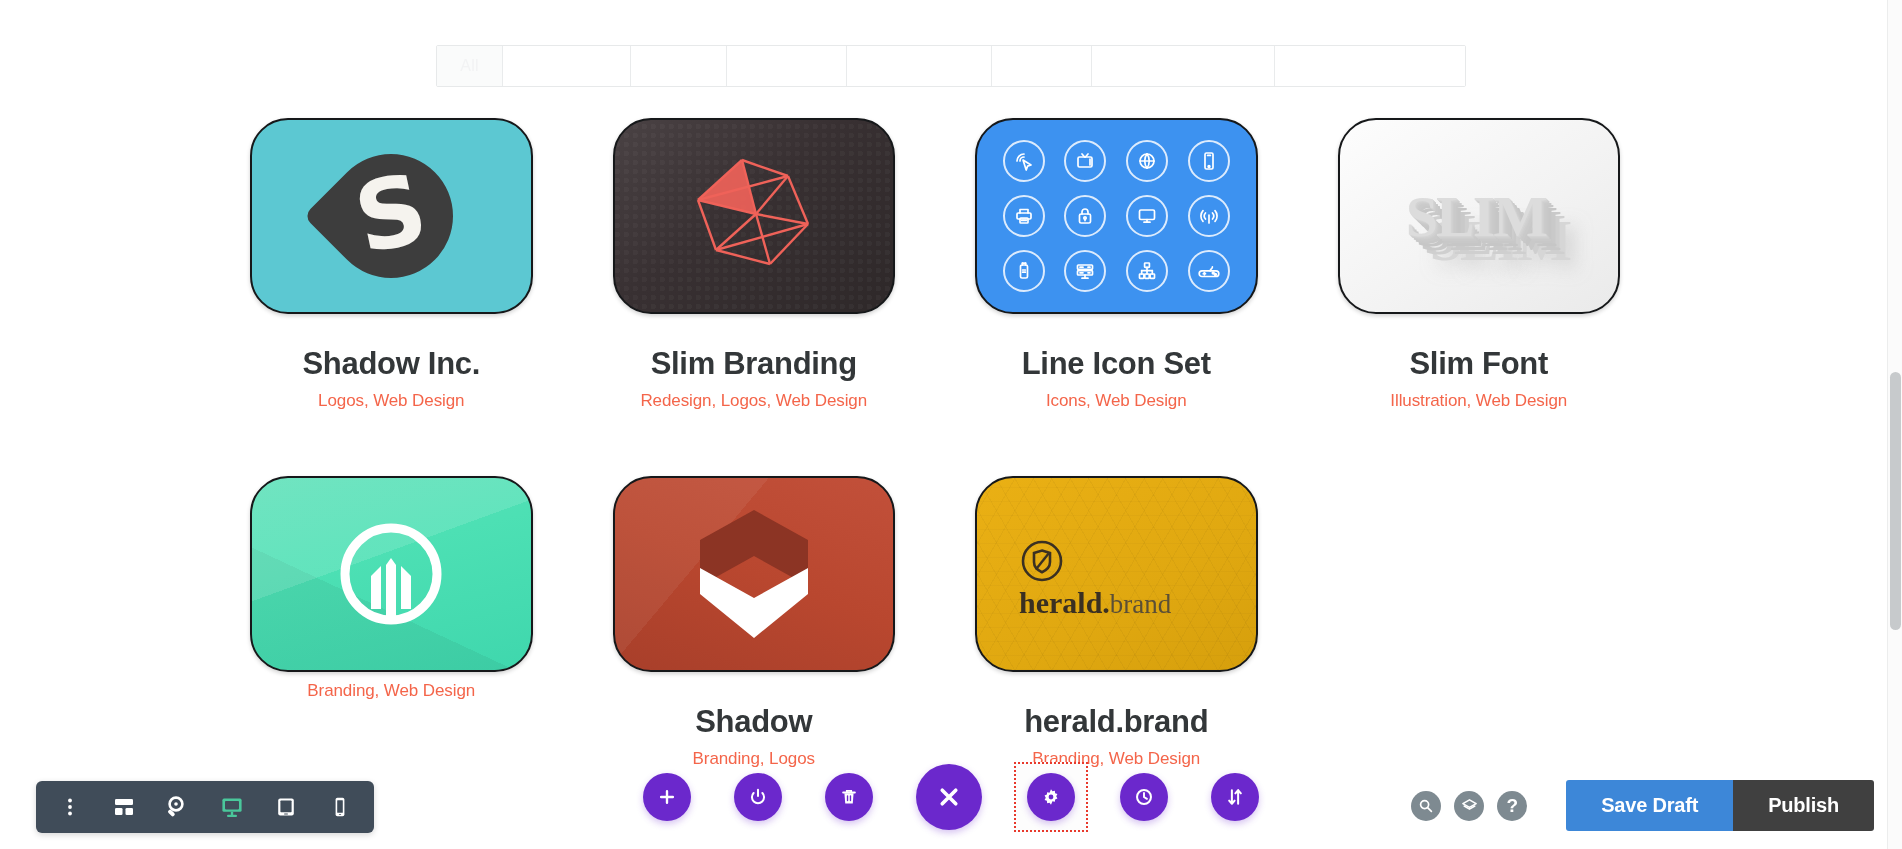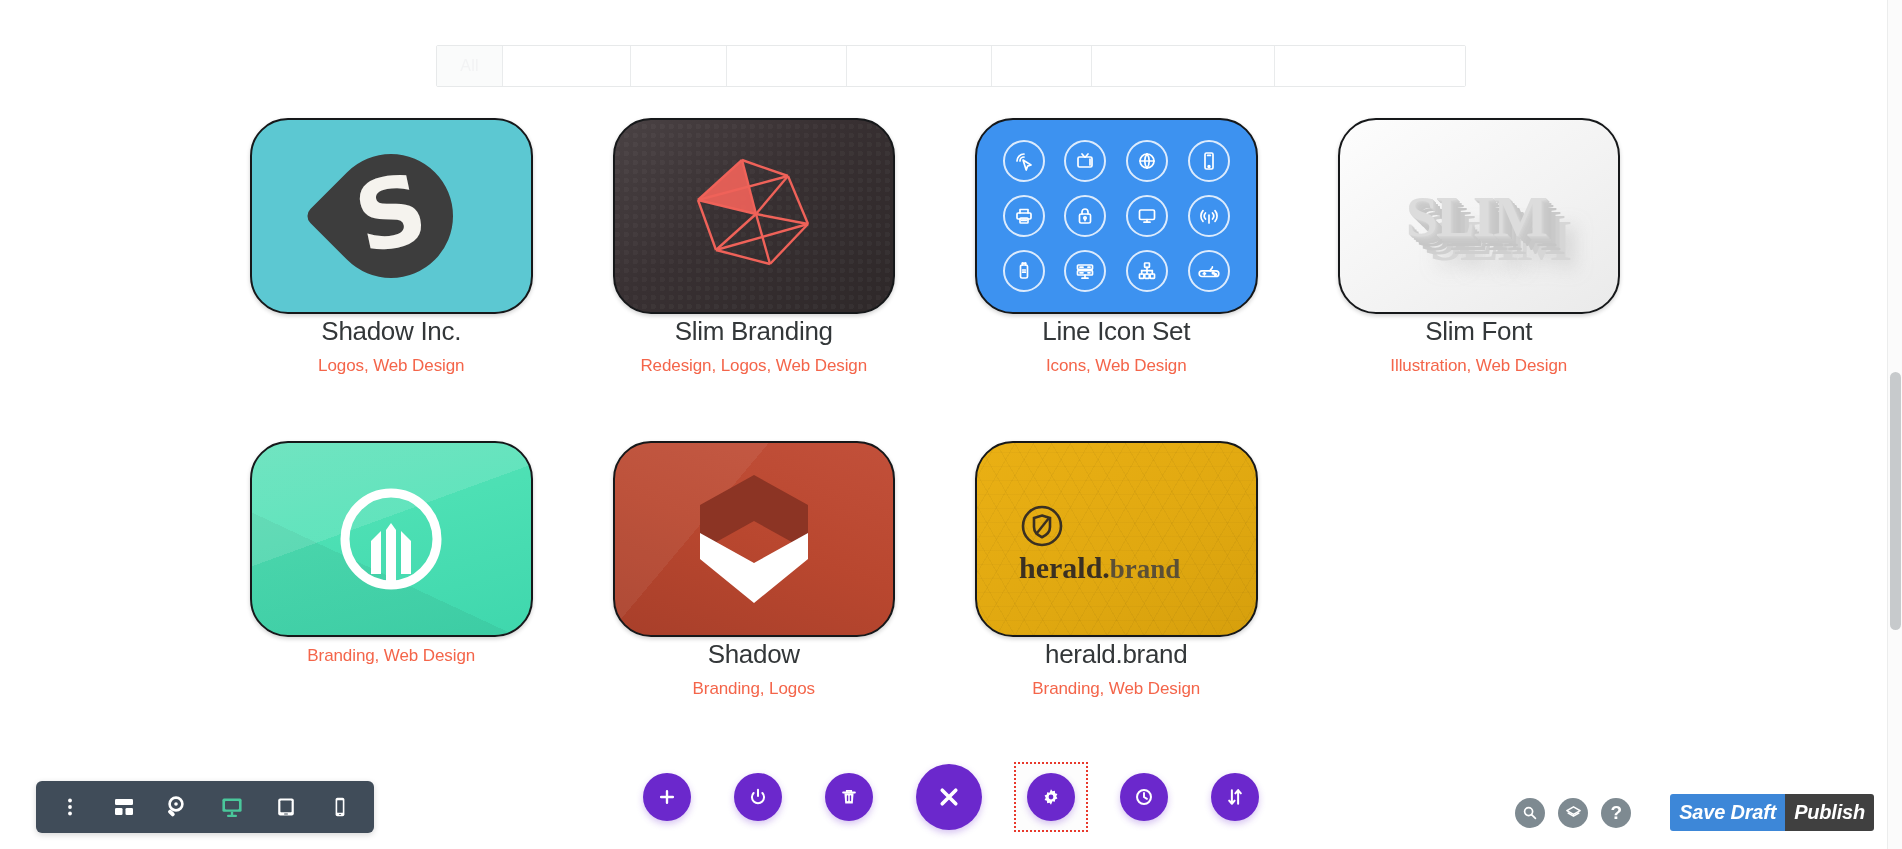--- a/index.html
+++ b/index.html
@@ -63,24 +63,24 @@
     position: relative;
     width: 100%;
     height: 196px;
     border-radius: 38px;
     overflow: hidden;
     border: 2px solid #16181a;
     box-shadow: 0 2px 4px rgba(0,0,0,.18);
   }
 
   .card-title {
-    margin-top: 2px;
+    margin-top: 32px;
     text-align: center;
-    font-size: 26px;
-    font-weight: 400;
+    font-size: 31px;
+    font-weight: 700;
     color: #333739;
     letter-spacing: -0.3px;
     white-space: nowrap;
     overflow: hidden;
   }
   .card-cats {
     margin-top: 9px;
     text-align: center;
     font-size: 17px;
     color: #f4654a;
@@ -219,21 +219,21 @@
     transform: translateY(-45%);
   }
   .herald-word {
     font-family: "Liberation Serif", serif;
     font-size: 30px;
     color: #3a3022;
     white-space: nowrap;
     line-height: 1;
   }
   .herald-word b { font-weight: 700; }
-  .herald-word span { font-weight: 700; color: #5b4f36; font-size: 27px; }
+  .herald-word span { font-weight: 400; color: #5b4f36; font-size: 27px; }
 
   
   .scroll-track {
     position: absolute;
     right: 0; top: 0;
     width: 15px; height: 849px;
     background: #fbfbfb;
     border-left: 1px solid #eceded;
   }
   .scroll-thumb {
@@ -308,30 +308,29 @@
     flex: none;
   }
   .round-gray.qmark {
     color: #ffffff;
     font-size: 19px;
     font-weight: 700;
     font-family: "Liberation Sans", sans-serif;
   }
   .btn-group { display: flex; margin-left: 26px; border-radius: 3px; overflow: hidden; }
   .btn-save, .btn-publish {
-    height: 37px;
-    padding: 0 9px;
+    height: 51px;
+    padding: 0 35px;
     border: none;
     font-family: "Liberation Sans", sans-serif;
     font-size: 20px;
     font-weight: 700;
     color: #ffffff;
     cursor: pointer;
     letter-spacing: -0.2px;
-    font-style: italic;
   }
   .btn-save { background: #3d87d8; }
   .btn-publish { background: #404040; }
 
   .wh { fill: none; stroke: #ffffff; stroke-width: 1.7; stroke-linecap: round; stroke-linejoin: round; }
 </style>
 </head>
 <body>
 
 <div id="app">

